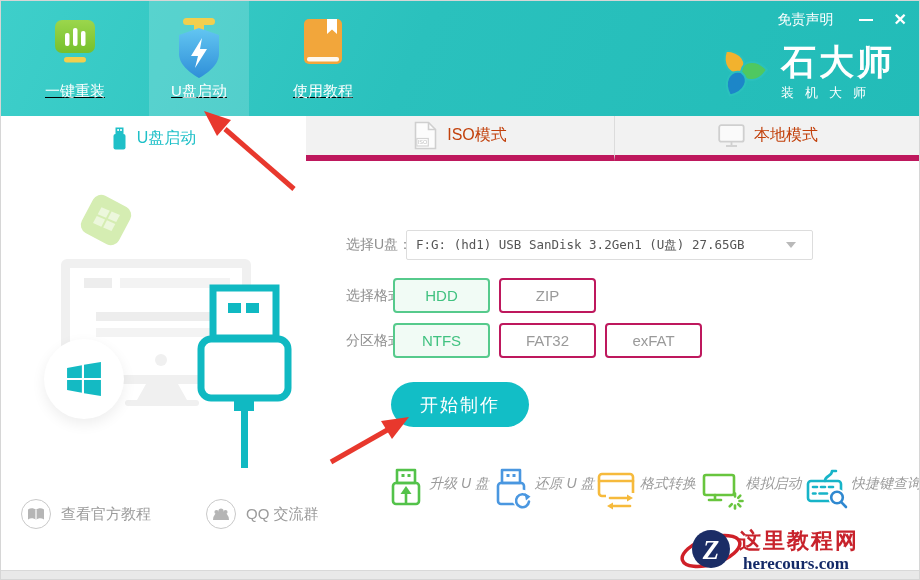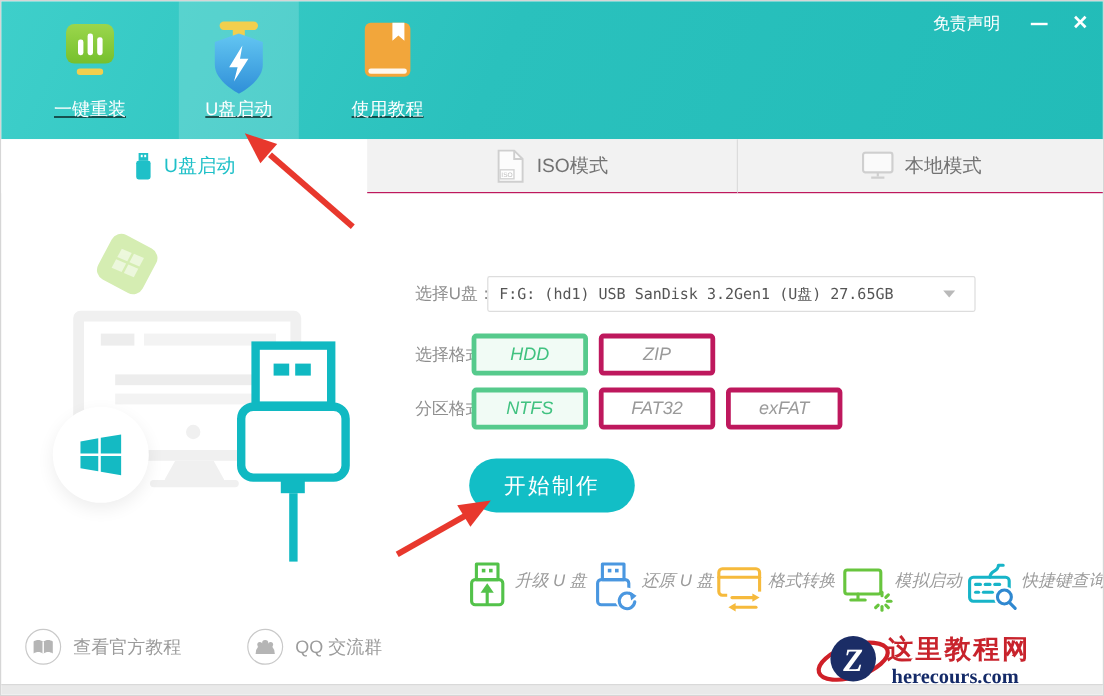--- a/index.html
+++ b/index.html
@@ -25,22 +25,22 @@
   .close-btn { color:#fff; font-size:16px; font-weight:bold; cursor:pointer; line-height:18px; }
 
   .brand { position:absolute; right:26px; top:38px; display:flex; align-items:center; }
   .brand-text { margin-left:10px; color:#fff; }
   .brand-name { font-size:35px; font-weight:bold; letter-spacing:3px; line-height:38px; }
   .brand-sub  { font-size:13px; letter-spacing:11px; margin-top:3px; white-space:nowrap; }
 
   
   .mode-row { position:absolute; left:0; top:115px; width:920px; height:45px; display:flex; }
   .mode-tab { display:flex; align-items:center; justify-content:center; cursor:pointer;
-              font-size:16px; color:#737373; background:#f2f2f2;
-              border-bottom:1px solid #be185d; }
+              font-size:16px; color:#c2410c; background:#f2f2f2;
+              border-bottom:6px solid #be185d; }
   .mode-tab .mt-icon { margin-right:9px; display:flex; }
   .mode-tab.active { background:#fff; border-bottom:none; color:#1fc0c8; }
   .mt-usb { width:305px; }
   .mt-iso { width:309px; border-right:1px solid #dcdcdc; }
   .mt-local { width:306px; }
 
   
   .illus { position:absolute; z-index:1; }
   .green-square { left:84px; top:198px; width:42px; height:42px; background:#d5edb2;
                   border-radius:9px; transform:rotate(28deg); display:flex;
@@ -68,41 +68,41 @@
   .usb-select { width:407px; height:30px; border:1px solid #ddd; border-radius:2px;
                 background:#fff; display:flex; align-items:center; padding:0 16px 0 9px;
                 cursor:pointer; }
   .usb-select .sel-text { flex:1; font-family:"DejaVu Sans Mono", monospace;
                           font-size:12.5px; color:#555; white-space:nowrap; overflow:hidden; }
   .caret { width:0; height:0; border-left:5px solid transparent; border-right:5px solid transparent;
            border-top:6px solid #b9b9b9; }
   .row-format { left:345px; top:277px; }
   .row-partition { left:345px; top:322px; }
   .row-format .form-label, .row-partition .form-label { width:47px; }
-  .opt-btn { width:97px; height:35px; margin-right:9px; border:4px solid #be185d;
+  .opt-btn { width:97px; height:35px; margin-right:9px; border:2px solid #be185d;
              border-radius:4px; background:#fff; color:#9a9a9a; font-size:15px;
-             display:flex; align-items:center; justify-content:center; cursor:pointer;font-style:italic; }
+             display:flex; align-items:center; justify-content:center; cursor:pointer; }
   .opt-btn.selected { border-color:#56ca8c; background:#f1fbf5; color:#41c280; }
 
   .start-btn { position:absolute; left:390px; top:381px; width:138px; height:45px;
                border-radius:23px; background:#12bec6; color:#fff; font-size:18px;
                letter-spacing:2px; display:flex; align-items:center; justify-content:center;
                cursor:pointer; z-index:2; }
   .tip { position:absolute; left:555px; top:395px; font-size:14px; z-index:2; white-space:nowrap; }
   .tip .tip-label { color:#f5a623; }
   .tip .tip-text { color:#8a8a8a; }
 
   
   .tools { position:absolute; left:382px; top:466px; width:522px; display:flex;
            justify-content:space-between; z-index:2; }
   .tool { width:100px; display:flex; flex-direction:row; align-items:flex-start; cursor:pointer;font-style:italic; }
   .tool .t-label { margin-top:8px; font-size:14px; color:#9b9b9b; white-space:nowrap; }
 
   
-  .footer-links { position:absolute; left:20px; top:523px; display:flex; z-index:2; }
+  .footer-links { position:absolute; left:20px; top:498px; display:flex; z-index:2; }
   .flink { display:flex; align-items:center; cursor:pointer; margin-right:55px; }
   .flink .f-circle { width:30px; height:30px; border:1px solid #c9c9c9; border-radius:50%;
                      display:flex; align-items:center; justify-content:center; }
   .flink .f-label { margin-left:10px; font-size:15px; color:#9b9b9b; white-space:nowrap; }
 
   .bottom-strip { position:absolute; left:0; bottom:0; width:920px; height:9px;
                   background:#e9e9e9; border-top:1px solid #d9d9d9; }
 
   
   .arrows { position:absolute; left:0; top:0; z-index:40; pointer-events:none; }
@@ -166,20 +166,35 @@
     </div>
 
     <div class="win-ctrl">
       <span class="disclaimer">免责声明</span>
       <span class="min-btn">
           <span></span>
         </span>
       <span class="close-btn">✕</span>
     </div>
 
+    <div class="brand">
+      <span>
+        <svg width="60" height="62" viewBox="0 0 60 62">
+          <g transform="translate(30,33)">
+            <path transform="rotate(-35)" d="M0,-26 C12,-17 12,-3 0,0 C-12,-3 -12,-17 0,-26 Z" fill="#f2b22e" stroke="#2ac1bd" stroke-width="2"></path>
+            <path transform="rotate(85)" d="M0,-26 C12,-17 12,-3 0,0 C-12,-3 -12,-17 0,-26 Z" fill="#4fc861" stroke="#2ac1bd" stroke-width="2"></path>
+            <path transform="rotate(205)" d="M0,-26 C12,-17 12,-3 0,0 C-12,-3 -12,-17 0,-26 Z" fill="#1c86c8" stroke="#2ac1bd" stroke-width="2"></path>
+          </g>
+        </svg>
+      </span>
+      <span class="brand-text">
+        <div class="brand-name">石大师</div>
+        <div class="brand-sub">装机大师</div>
+      </span>
+    </div>
   </div>
 
   <div class="mode-row">
     <div class="mode-tab mt-usb active">
       <span class="mt-icon">
         <svg width="17" height="23" viewBox="0 0 17 23">
           <rect x="4.5" y="0.5" width="8" height="6.5" fill="#1fc0c8"></rect>
           <rect x="6.3" y="2" width="1.6" height="2" fill="#fff"></rect>
           <rect x="9.2" y="2" width="1.6" height="2" fill="#fff"></rect>
           <rect x="2.5" y="7" width="12" height="15.5" rx="2" fill="#1fc0c8"></rect>

